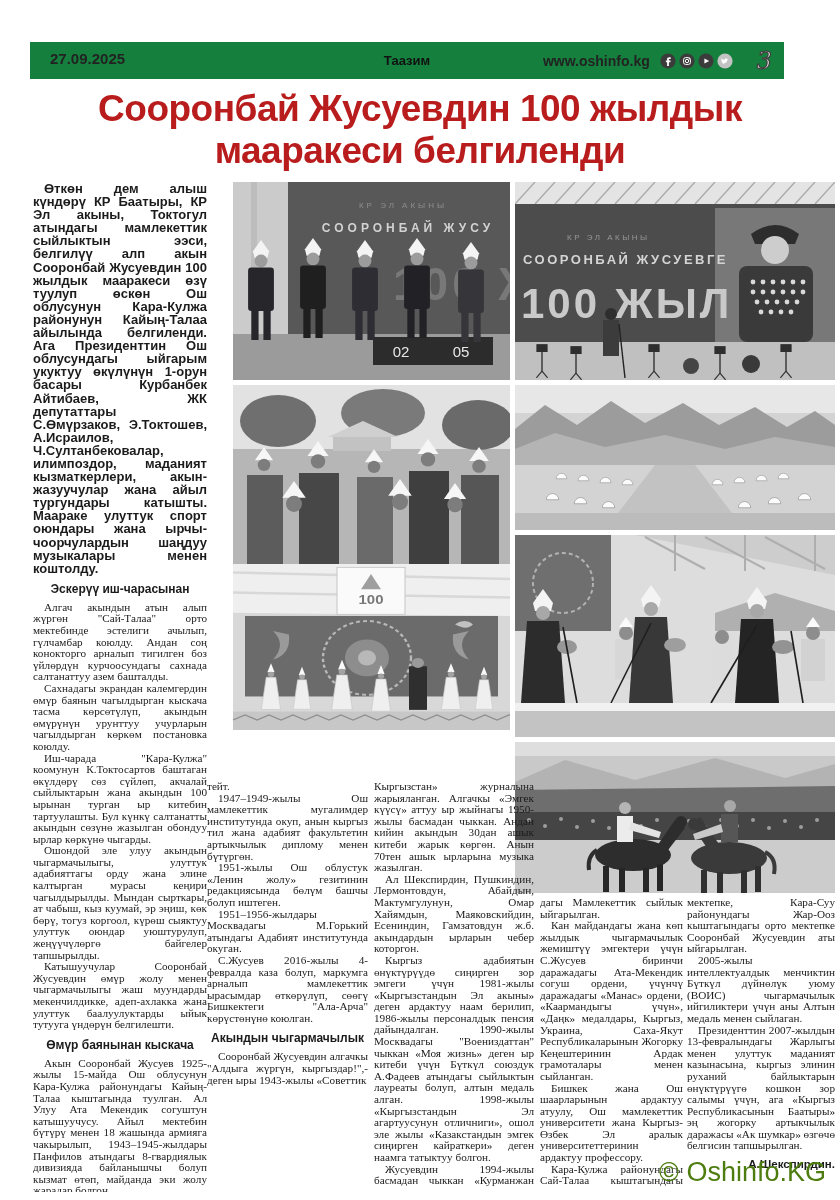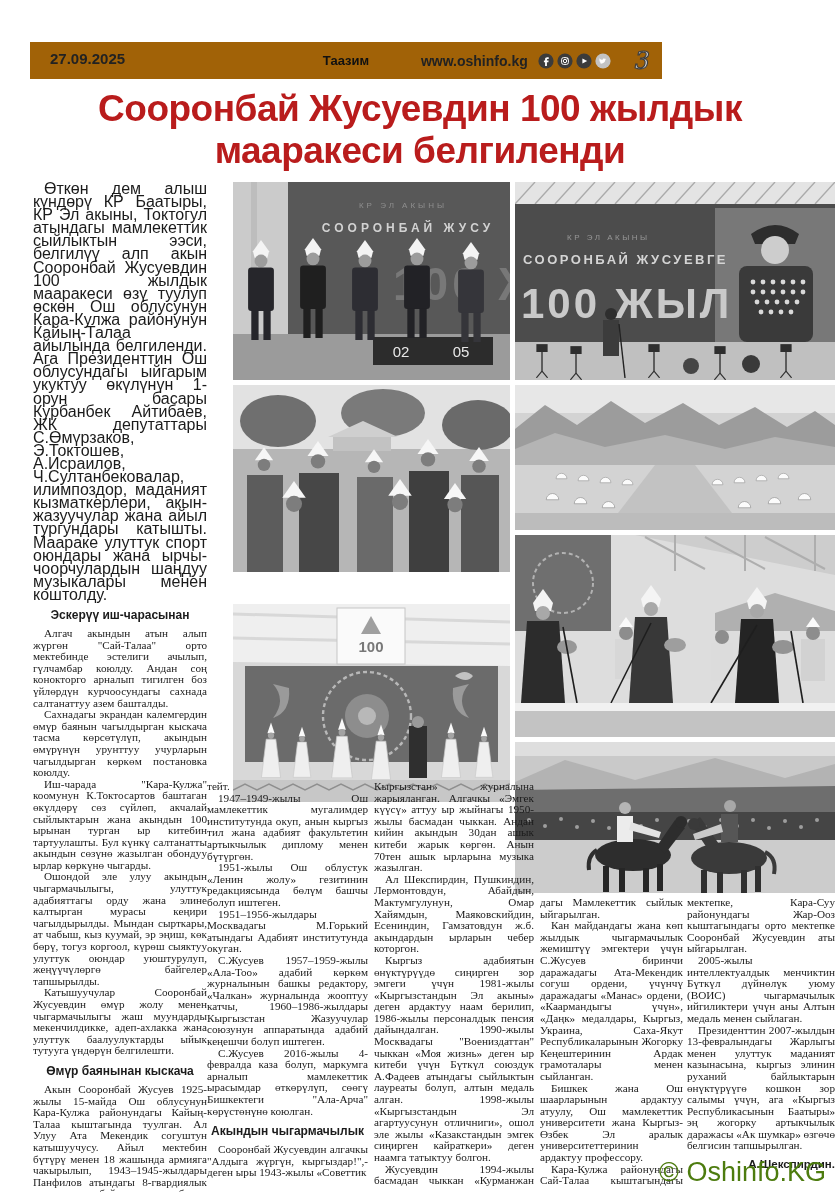--- a/index.html
+++ b/index.html
@@ -1,38 +1,38 @@
 <!DOCTYPE html>
 <html><head>
 <meta charset="utf-8">
 <style>
   html,body{margin:0;padding:0;background:#ffffff;}
   .page{position:relative;width:840px;height:1200px;background:#fff;overflow:hidden;
         font-family:"Liberation Serif",serif;color:#1b1b1b;}
   
-  .hbar{position:absolute;left:30px;top:42px;width:632px;height:37px;background:#a16207;}
+  .hbar{position:absolute;left:30px;top:42px;width:754px;height:37px;background:#15803d;}
   .hdate{position:absolute;left:20px;top:8px;font-family:"Liberation Sans",sans-serif;
          font-weight:700;font-size:15px;color:#222;}
   .htitle{position:absolute;left:0;right:0;top:11px;text-align:center;
           font-family:"Liberation Sans",sans-serif;font-weight:700;font-size:13px;color:#111;}
   .hright{position:absolute;right:12px;top:0;height:37px;display:flex;align-items:center;gap:10px;}
   .hsite{font-family:"Liberation Sans",sans-serif;font-weight:700;font-size:14px;color:#222;}
   .hicons{display:flex;gap:3px;align-items:center;}
   .hicons svg{display:block;}
   .pagenum{font-family:"DejaVu Serif",serif;font-style:italic;font-size:24px;
            color:#d6d6d6;-webkit-text-stroke:1.2px #3f3f3f;margin-left:14px;}
   
   .headline{position:absolute;left:40px;top:88px;width:760px;margin:0;text-align:center;
             font-family:"Liberation Sans",sans-serif;font-weight:700;font-size:37px;
             line-height:42px;letter-spacing:-0.5px;color:#b91c1c;}
   
   .col{position:absolute;text-align:justify;font-size:11.2px;line-height:11.6px;overflow:hidden;}
   .col p{margin:0;text-indent:11px;}
   .col p.cont{text-indent:0;}
-  .intro{font-family:"Liberation Sans",sans-serif;font-weight:400;font-size:16px;
+  .intro{font-family:"Liberation Sans",sans-serif;font-weight:700;font-size:13px;
          line-height:13.1px;}
   .sec-h{font-family:"Liberation Sans",sans-serif;font-weight:700;font-size:12px;
          line-height:15px;text-align:center;margin:7px 0 5px;}
   .byline{font-family:"Liberation Sans",sans-serif;font-weight:700;font-size:11.5px;
           text-align:right;margin-top:7px;}
   
   .ph{position:absolute;overflow:hidden;background:#b5b5b5;}
   .ph svg{display:block;width:100%;height:100%;}
   
   .wm{position:absolute;right:14px;bottom:12px;font-family:"Liberation Sans",sans-serif;
@@ -161,21 +161,21 @@
         <rect x="124" y="92" width="36" height="95" fill="#6a6a6a"></rect>
         <rect x="176" y="86" width="40" height="101" fill="#3f3f3f"></rect>
         <rect x="228" y="90" width="38" height="97" fill="#565656"></rect>
         <use href="#s-head" x="44" y="96" width="34" height="37"></use>
         <use href="#s-head" x="150" y="94" width="34" height="37"></use>
         <use href="#s-head" x="206" y="98" width="32" height="35"></use>
       </g>
     </svg>
   </div>
 
-  <div class="ph" style="left:233px;top:604px;width:277px;height:198px;">
+  <div class="ph" style="left:233px;top:564px;width:277px;height:166px;">
     <svg viewBox="0 0 277 198" preserveAspectRatio="none">
       <rect width="277" height="198" fill="#d8d8d8"></rect>
       <polygon points="0,0 277,0 277,62 0,58" fill="#efefef"></polygon>
       <path d="M0 10 L277 18 M0 34 L277 40" stroke="#d8d8d8" stroke-width="3" fill="none"></path>
       <rect x="104" y="4" width="68" height="56" fill="#fafafa" stroke="#c6c6c6"></rect>
       <polygon points="138,12 128,30 148,30" fill="#9f9f9f"></polygon>
       <text x="138" y="48" font-size="15" font-weight="bold" fill="#787878" text-anchor="middle">100</text>
       <rect x="12" y="62" width="253" height="96" fill="#6b6b6b"></rect>
       <circle cx="134" cy="112" r="44" fill="none" stroke="#b8b8b8" stroke-width="2.4" stroke-dasharray="4 3"></circle>
       <circle cx="134" cy="112" r="22" fill="#8d8d8d"></circle>
@@ -378,21 +378,20 @@
         <polygon points="206,82 178,92 180,98 208,90" fill="#c9c9c9"></polygon>
       </g>
     </svg>
   </div>
 
   <div class="col" style="left:207px;top:781px;width:161px;height:409px;">
     <p class="cont">тейт.</p>
     <p>1947–1949-жылы Ош мамлекеттик мугалимдер институтунда окуп, анын кыргыз тил жана адабият факультетин артыкчылык диплому менен бүтүргөн.</p>
     <p>1951-жылы Ош облустук «Ленин жолу» гезитинин редакциясында бөлүм башчы болуп иштеген.</p>
     <p>1951–1956-жылдары Москвадагы М.Горький атындагы Адабият институтунда окуган.</p>
-    <p>С.Жусуев 1957–1959-жылы «Ала-Тоо» адабий көркөм журналынын башкы редактору, «Чалкан» журналында жооптуу катчы, 1960–1986-жылдары Кыргызстан Жазуучулар союзунун аппаратында адабий кеңешчи болуп иштеген.</p>
     <p>С.Жусуев 2016-жылы 4-февралда каза болуп, маркумга арналып мамлекеттик ырасымдар өткөрүлүп, сөөгү Бишкектеги "Ала-Арча" көрүстөнүнө коюлган.</p>
     <div class="sec-h">Акындын чыгармачылык</div>
     <p>Сооронбай Жусуевдин алгачкы "Алдыга жүргүн, кыргыздар!",-деген ыры 1943-жылы «Советтик</p>
   </div>
 
   <div class="col" style="left:374px;top:781px;width:160px;height:409px;">
     <p class="cont">Кыргызстан» журналына жарыяланган. Алгачкы «Эмгек күүсү» аттуу ыр жыйнагы 1950-жылы басмадан чыккан. Андан кийин акындын 30дан ашык китеби жарык көргөн. Анын 70тен ашык ырларына музыка жазылган.</p>
     <p>Ал Шекспирдин, Пушкиндин, Лермонтовдун, Абайдын, Мактумгулунун, Омар Хайямдын, Маяковскийдин, Есениндин, Гамзатовдун ж.б. акындардын ырларын чебер которгон.</p>
     <p>Кыргыз адабиятын өнүктүрүүдө сиңирген зор эмгеги үчүн 1981-жылы «Кыргызстандын Эл акыны» деген ардактуу наам берилип, 1986-жылы персоналдык пенсия дайындалган. 1990-жылы Москвадагы "Воениздаттан" чыккан «Моя жизнь» деген ыр китеби үчүн Бүткүл союздук А.Фадеев атындагы сыйлыктын лауреаты болуп, алтын медаль алган. 1998-жылы «Кыргызстандын Эл агартуусунун отличниги», ошол эле жылы «Казакстандын эмгек сиңирген кайраткери» деген наамга татыктуу болгон.</p>
     <p>Жусуевдин 1994-жылы басмадан чыккан «Курманжан датка» аттуу ыр менен жазылган романы үчүн 1998-жылы Токтогул атын-</p>

